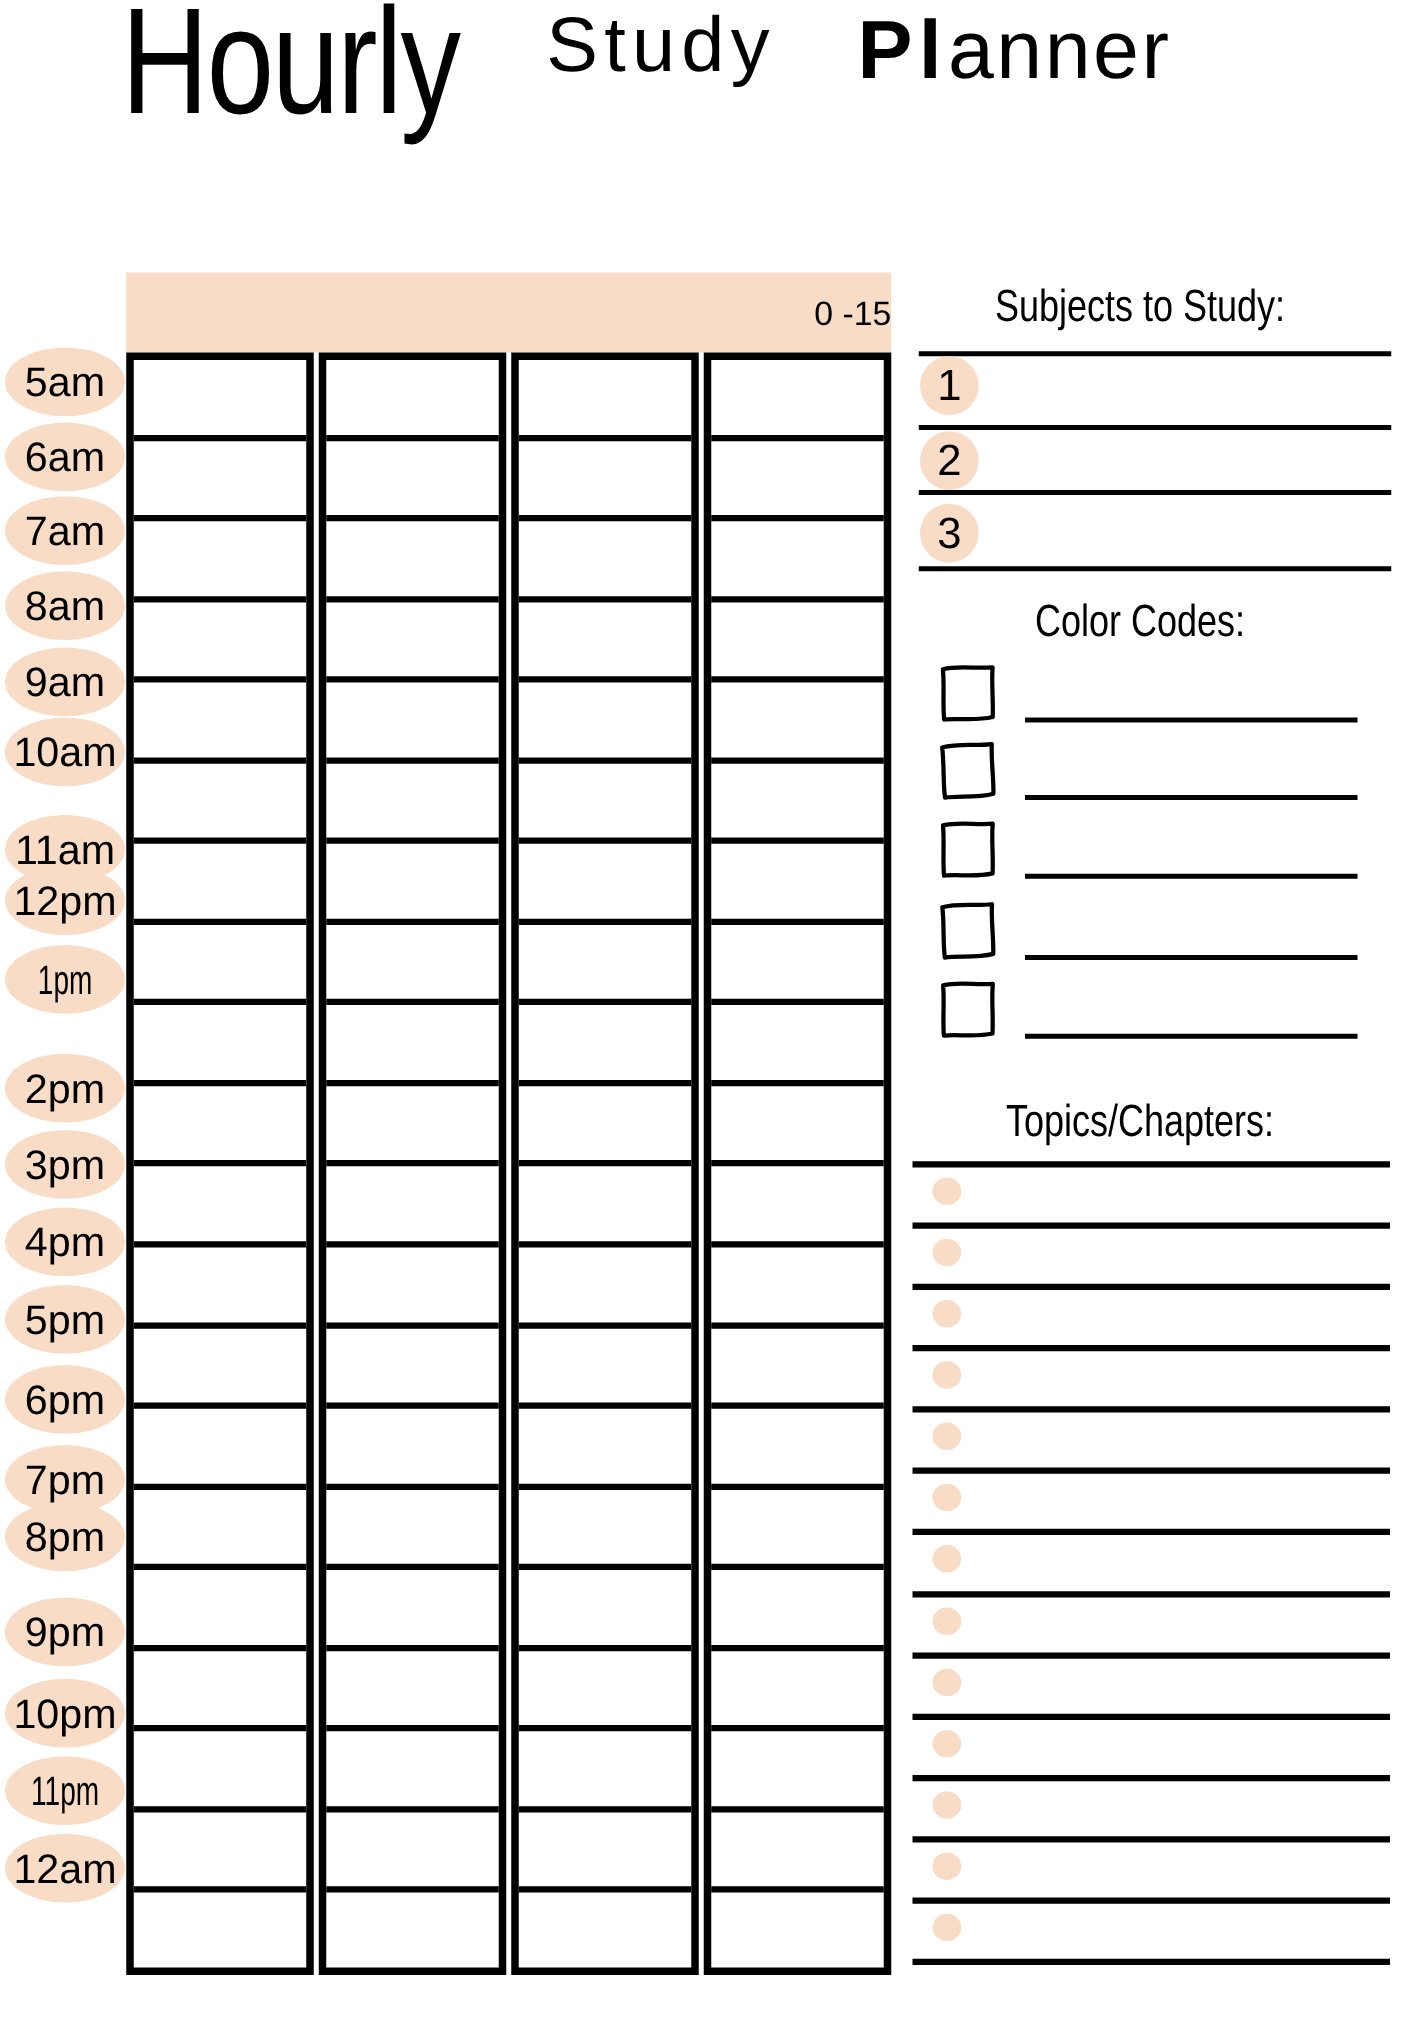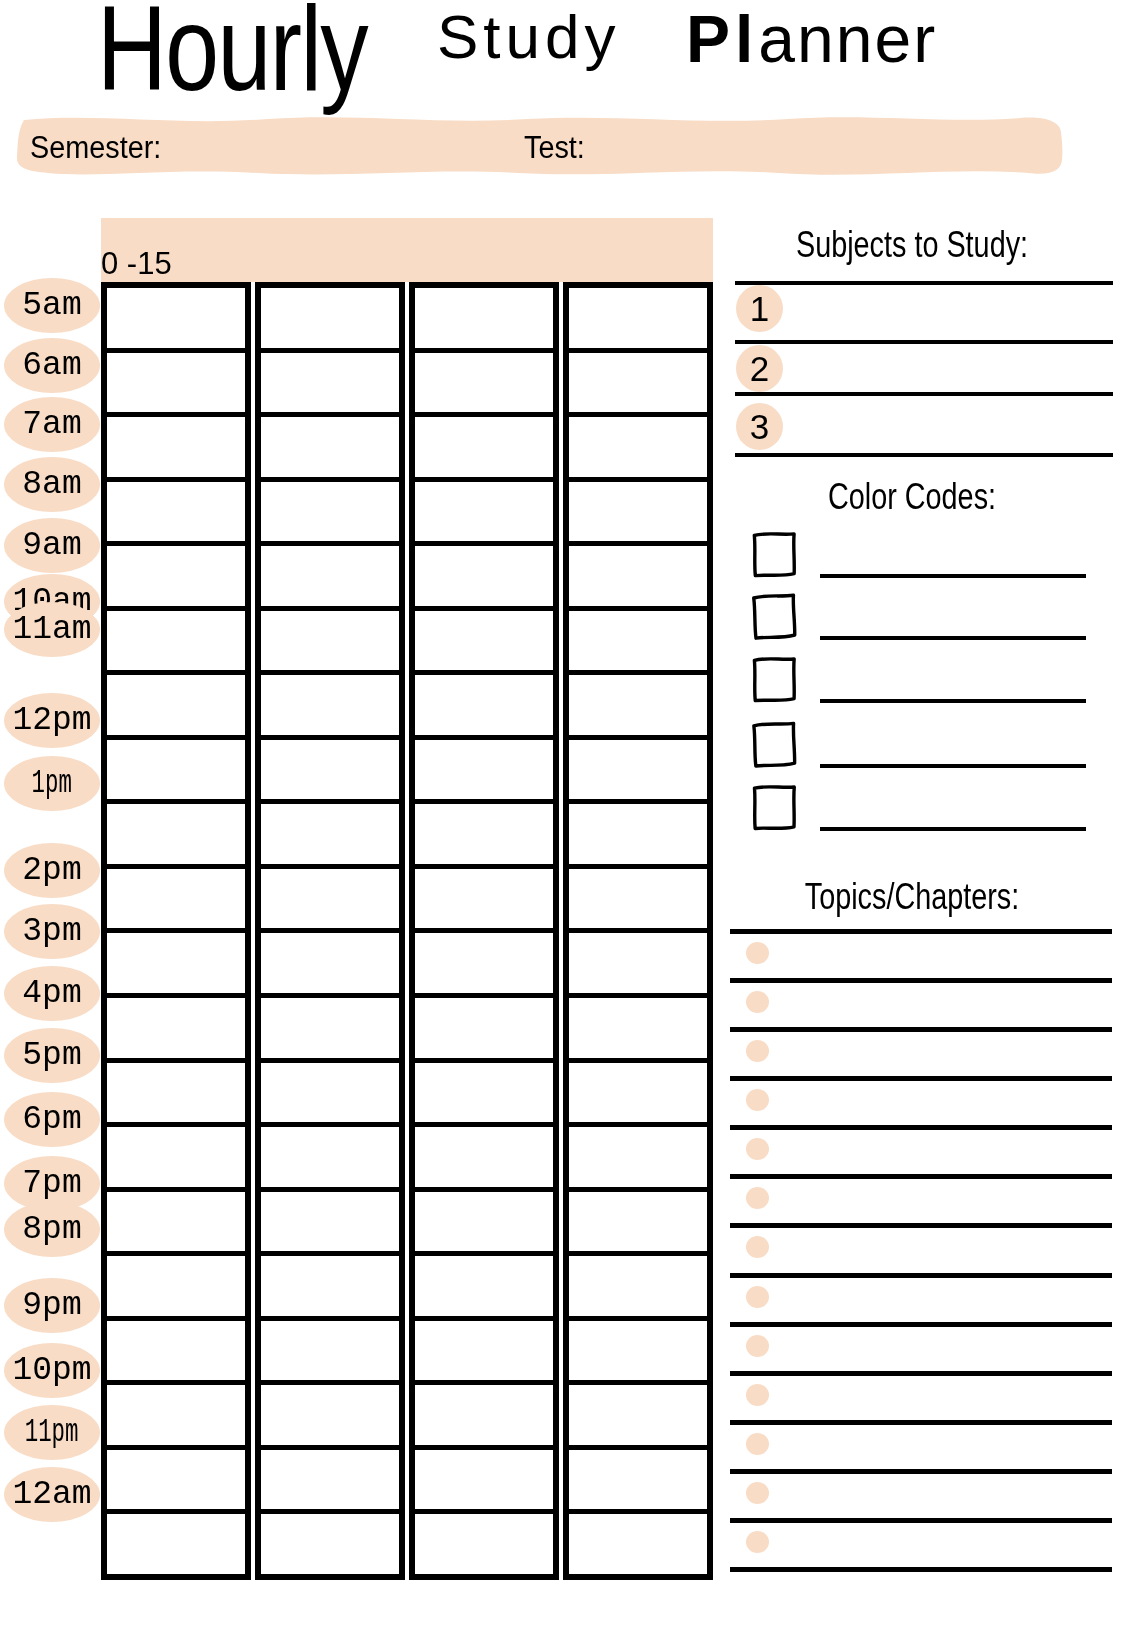--- a/index.html
+++ b/index.html
@@ -25,31 +25,31 @@
   .blabel.sem{left:22px;}
   .blabel.test{left:516px;}
   .bfield{position:absolute;top:14px;height:46px;}
   .bfield.sem{left:168px;width:320px;}
   .bfield.test{left:600px;width:440px;}
   
   .grid-header{
     position:absolute;left:101px;top:218px;width:612px;height:64px;
     background:var(--peach,#F8DCC6);display:flex;
   }
-  .grid-header span{flex:1;text-align:left;font-size:31px;padding-top:28px;}
+  .grid-header span{flex:1;text-align:right;font-size:27px;padding-top:18px;}
   
   .grid{position:absolute;left:101px;top:282px;width:612px;height:1298px;display:flex;gap:4px;}
   .gcol{flex:1;border:6px solid #000;background:#fff;display:flex;flex-direction:column;}
   .gcell{flex:1;border-bottom:5px solid #000;}
   .gcell:last-child{border-bottom:none;}
   
   .oval{
     position:absolute;left:4px;width:96px;height:55px;background:var(--peach,#F8DCC6);
     border-radius:50%;display:flex;align-items:center;justify-content:center;
-    font-size:33px;line-height:1;font-family:Liberation Mono, monospace;
+    font-size:33px;line-height:1;
   }
   .oval.cond span{transform:scaleX(.68);}
   
   .rp-h{
     position:absolute;left:710px;width:404px;margin:0;text-align:center;
     font-size:36px;line-height:1;font-weight:500;transform:scaleX(.8);white-space:nowrap;
   }
   .hline{position:absolute;background:#000;height:4px;}
   .subj-line{left:735px;width:378px;}
   .topic-line{left:730px;width:382px;height:5px;}
@@ -67,33 +67,20 @@
 <body>
 
 <div class="page">
 
   <header>
     <span class="t-hourly">Hourly</span>
     <span class="t-study">Study</span>
     <span class="t-planner"><b>Pl</b><span>anner</span></span>
   </header>
 
-  <div class="banner">
-    <svg viewBox="0 0 1062 74" preserveAspectRatio="none">
-      <path fill="#F8DCC6" d="M 16 10 C 90 3, 170 16, 260 9 C 350 3, 430 15, 520 9
-        C 610 4, 690 15, 780 9 C 860 3, 940 14, 1012 8 C 1038 6, 1052 12, 1053 22
-        C 1054 32, 1055 40, 1054 50 C 1053 60, 1044 66, 1020 63 C 940 57, 860 69, 770 63
-        C 680 57, 600 68, 510 63 C 420 58, 340 68, 250 63 C 160 58, 90 68, 40 63
-        C 18 61, 8 58, 9 46 C 10 36, 9 22, 16 10 Z"></path>
-    </svg>
-    <span class="blabel sem">Semester:</span>
-    <span class="bfield sem"></span>
-    <span class="blabel test">Test:</span>
-    <span class="bfield test"></span>
-  </div>
 
   <div class="grid-header" id="gridHeader">
       <span>0 -15</span>
     </div>
 
   <div id="timeRail">
       <div class="oval" style="top: 278px;">
         <span>5am</span>
       </div>
       <div class="oval" style="top: 338px;">
@@ -104,21 +91,21 @@
       </div>
       <div class="oval" style="top: 457px;">
         <span>8am</span>
       </div>
       <div class="oval" style="top: 518px;">
         <span>9am</span>
       </div>
       <div class="oval" style="top: 574px;">
         <span>10am</span>
       </div>
-      <div class="oval" style="top: 602px;">
+      <div class="oval" style="top: 652px;">
         <span>11am</span>
       </div>
       <div class="oval" style="top: 693px; text-align: right;">
         <span>12pm</span>
       </div>
       <div class="oval cond" style="top: 756px;">
         <span>1pm</span>
       </div>
       <div class="oval" style="top: 843px;">
         <span>2pm</span>

